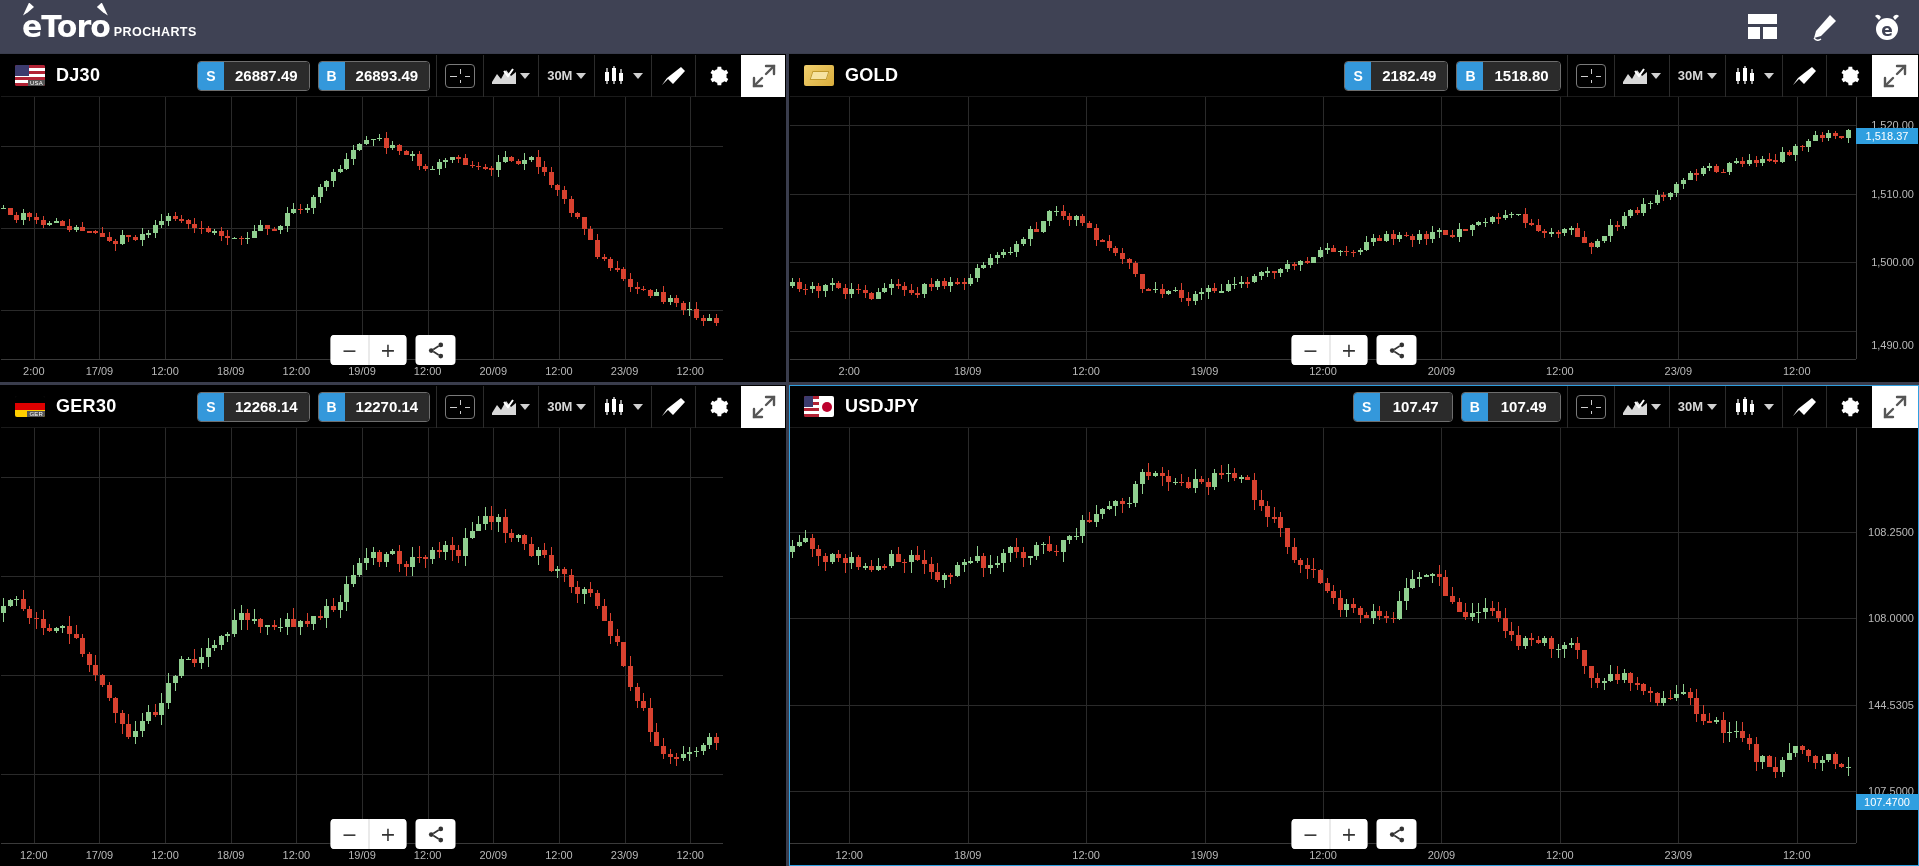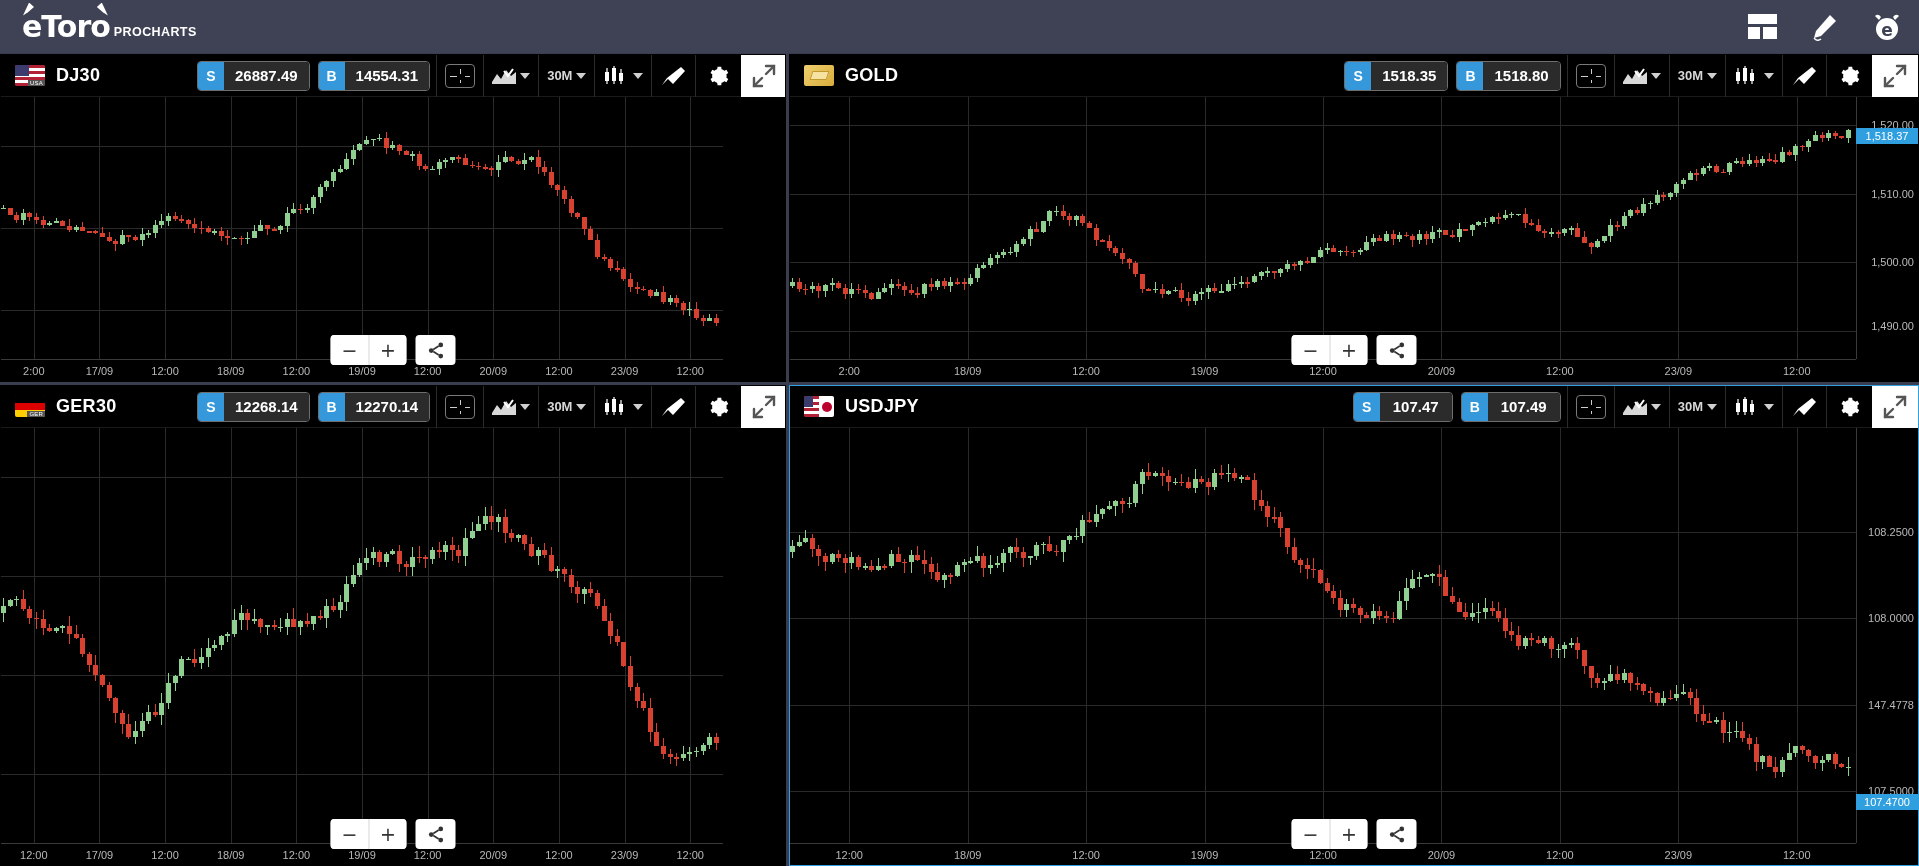--- a/index.html
+++ b/index.html
@@ -304,21 +304,21 @@
         </div>
         <div class="sym-name">DJ30</div>
       </div>
       <div class="price-group">
         <div class="price-btn">
           <div class="sb">S</div>
           <div class="val">26887.49</div>
         </div>
         <div class="price-btn">
           <div class="sb">B</div>
-          <div class="val">14554.31</div>
+          <div class="val">26893.49</div>
         </div>
       </div>
       <div class="tools">
         <div class="tool first">
           <div class="crosshair-box">
             <div class="h"></div>
               <div class="v"></div>
               <div class="gap"></div>
           </div>
         </div>
@@ -852,21 +852,21 @@
     <div class="phead">
       <div class="sym-wrap">
         <div class="flag flag-gold">
           <div class="gold-bar"></div>
         </div>
         <div class="sym-name">GOLD</div>
       </div>
       <div class="price-group">
         <div class="price-btn">
           <div class="sb">S</div>
-          <div class="val">1518.35</div>
+          <div class="val">2182.49</div>
         </div>
         <div class="price-btn">
           <div class="sb">B</div>
           <div class="val">1518.80</div>
         </div>
       </div>
       <div class="tools">
         <div class="tool first">
           <div class="crosshair-box">
             <div class="h"></div>
@@ -1573,21 +1573,21 @@
           </div>
           <div class="candle up" style="left: 1056px;">
             <div class="wick" style="top: 31.893px; height: 13.6731px;"></div>
             <div class="body-c" style="top: 32.7706px; height: 8.24707px;"></div>
           </div>
         </div>
       <div class="yaxis">
           <div class="ylab" style="top: 27.5789px;">1,520.00</div>
           <div class="ylab" style="top: 96.5263px;">1,510.00</div>
           <div class="ylab" style="top: 165.474px;">1,500.00</div>
-          <div class="ylab" style="top: 229px;">1,490.00</div>
+          <div class="ylab" style="top: 248px;">1,490.00</div>
           <div class="ybadge" style="top: 38.8174px;">1,518.37</div>
         </div>
       <div class="xaxis">
           <div class="xlab" style="left: 59.2222px;">2:00</div>
           <div class="xlab" style="left: 177.667px;">18/09</div>
           <div class="xlab" style="left: 296.111px;">12:00</div>
           <div class="xlab" style="left: 414.556px;">19/09</div>
           <div class="xlab" style="left: 533px;">12:00</div>
           <div class="xlab" style="left: 651.444px;">20/09</div>
           <div class="xlab" style="left: 769.889px;">12:00</div>
@@ -2898,21 +2898,21 @@
             <div class="body-c" style="top: 335.973px; height: 3.31093px;"></div>
           </div>
           <div class="candle up" style="left: 1056px;">
             <div class="wick" style="top: 328.871px; height: 19.4292px;"></div>
             <div class="body-c" style="top: 338.786px; height: 1.5px;"></div>
           </div>
         </div>
       <div class="yaxis">
           <div class="ylab" style="top: 103.75px;">108.2500</div>
           <div class="ylab" style="top: 190.208px;">108.0000</div>
-          <div class="ylab" style="top: 276.667px;">147.4778</div>
+          <div class="ylab" style="top: 276.667px;">144.5305</div>
           <div class="ylab" style="top: 363.125px;">107.5000</div>
           <div class="ybadge" style="top: 373.5px;">107.4700</div>
         </div>
       <div class="xaxis">
           <div class="xlab" style="left: 59.2222px;">12:00</div>
           <div class="xlab" style="left: 177.667px;">18/09</div>
           <div class="xlab" style="left: 296.111px;">12:00</div>
           <div class="xlab" style="left: 414.556px;">19/09</div>
           <div class="xlab" style="left: 533px;">12:00</div>
           <div class="xlab" style="left: 651.444px;">20/09</div>

